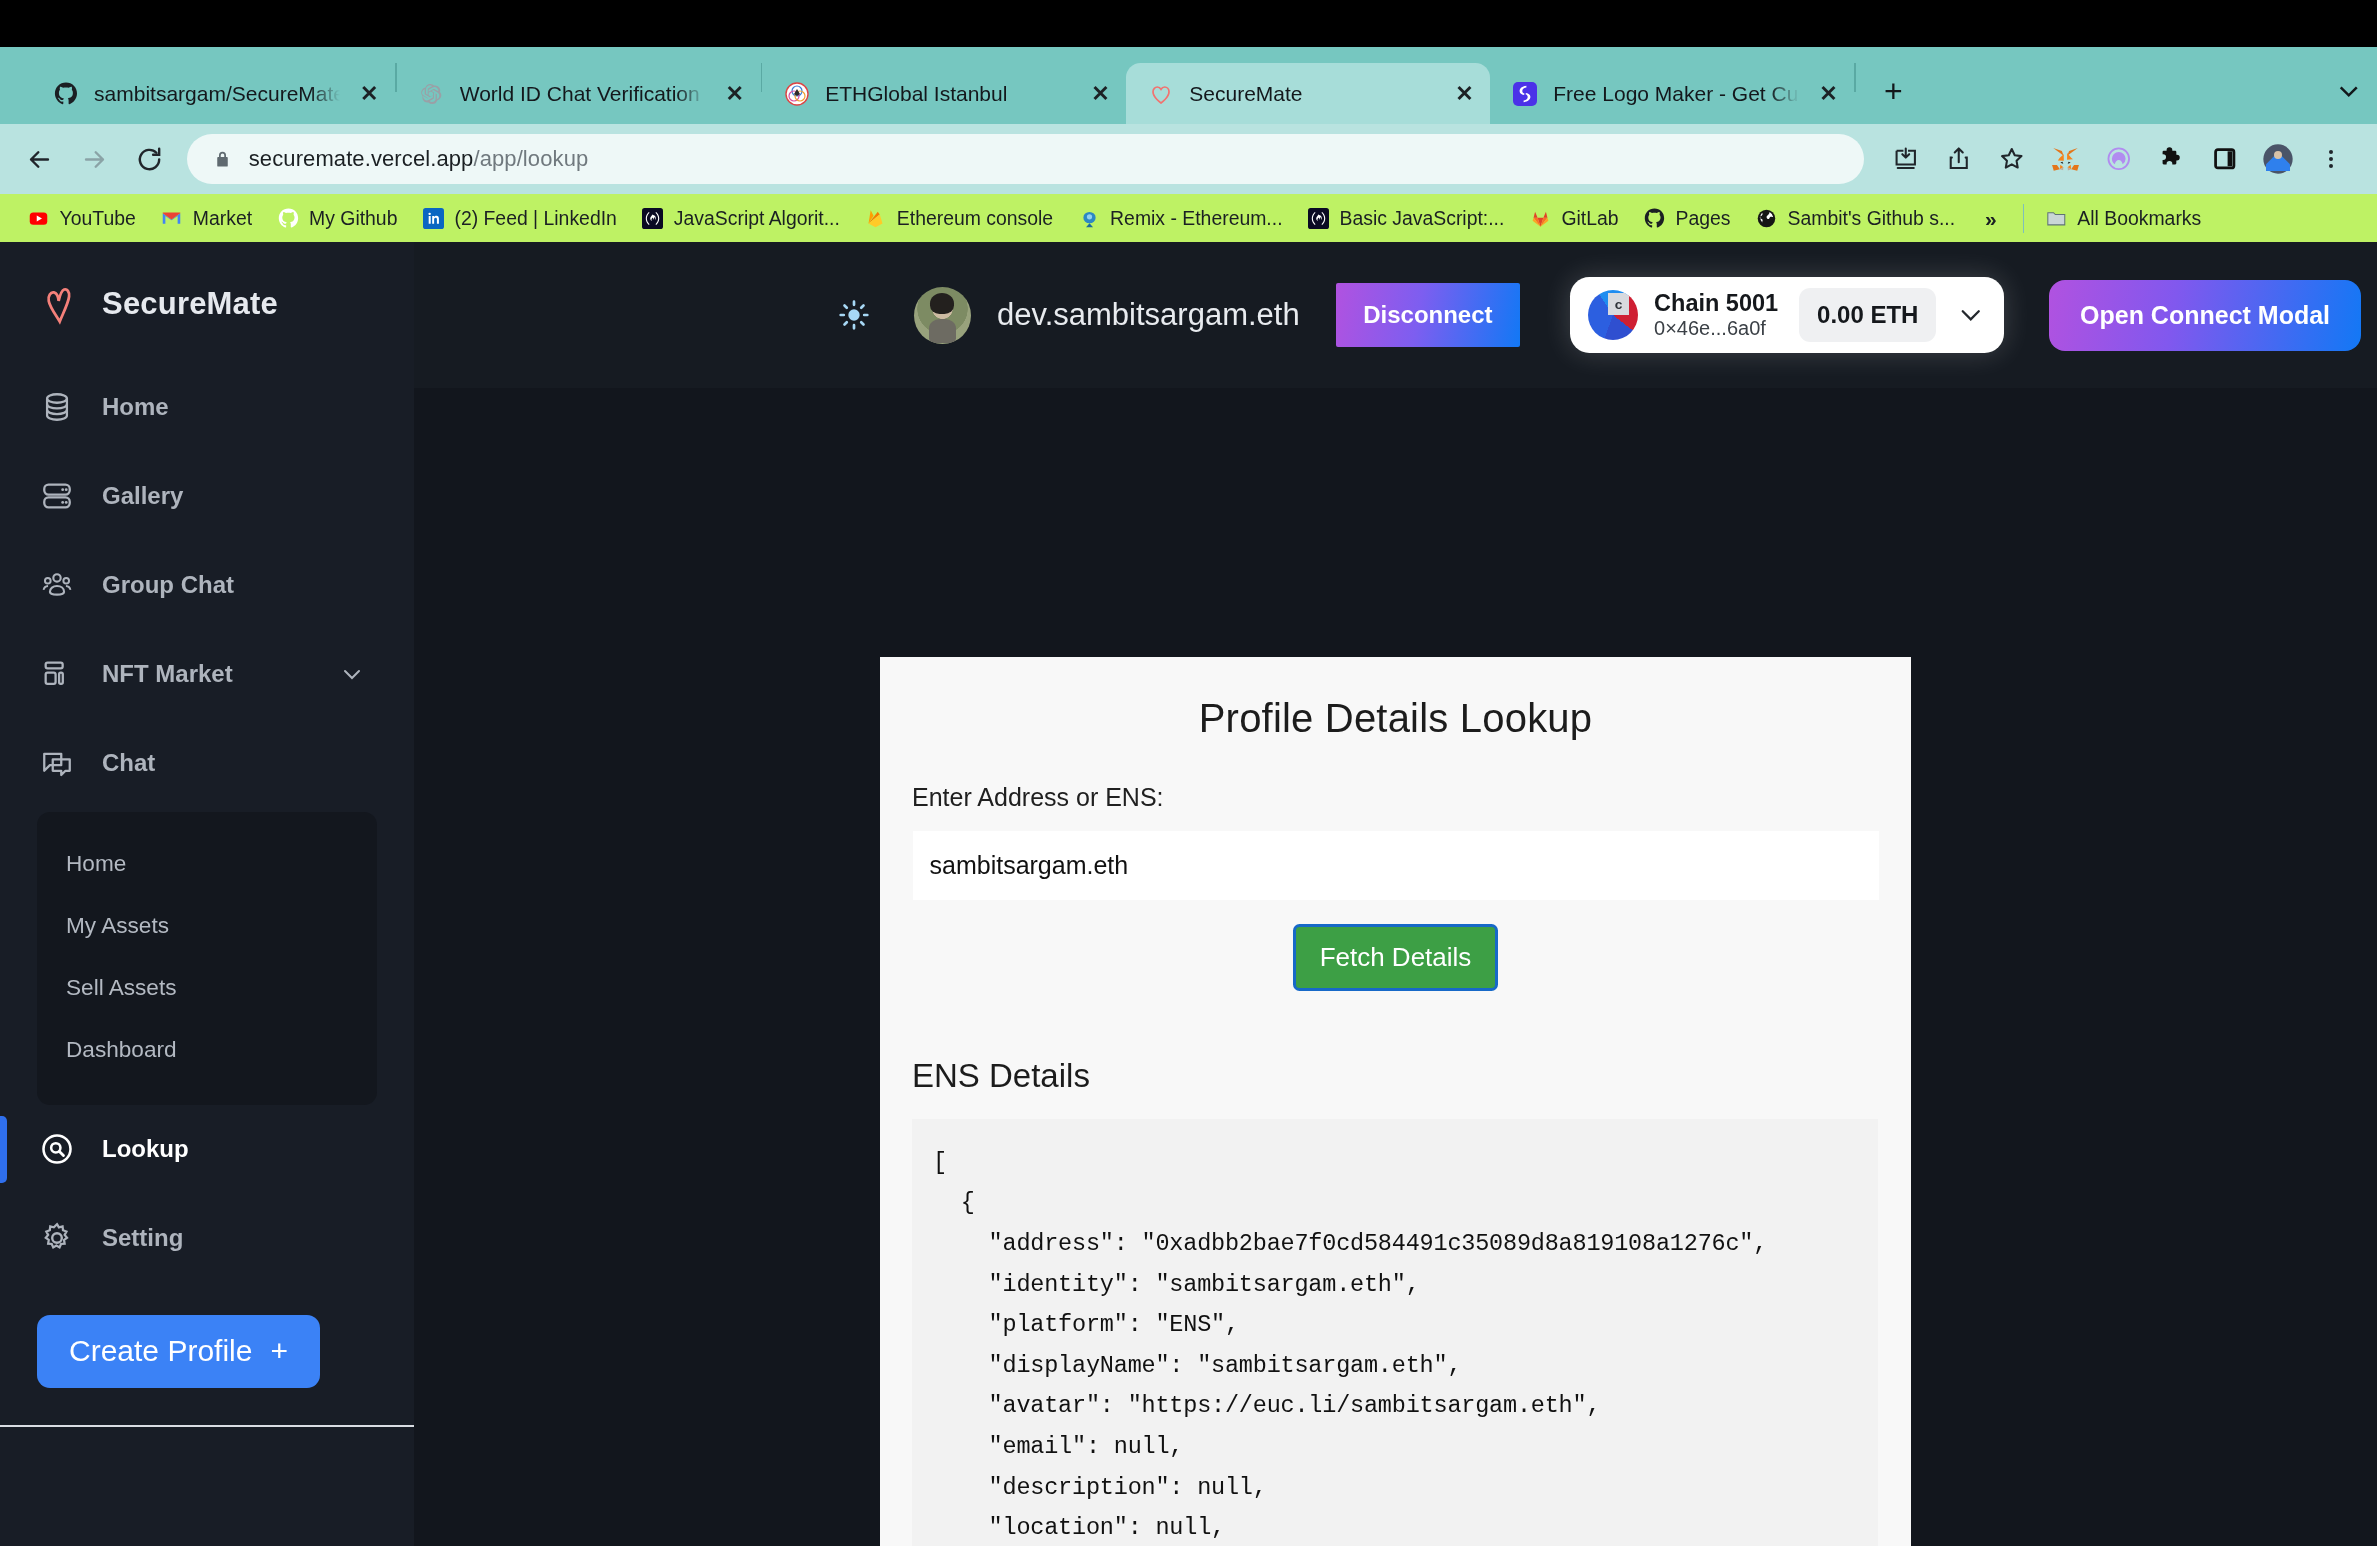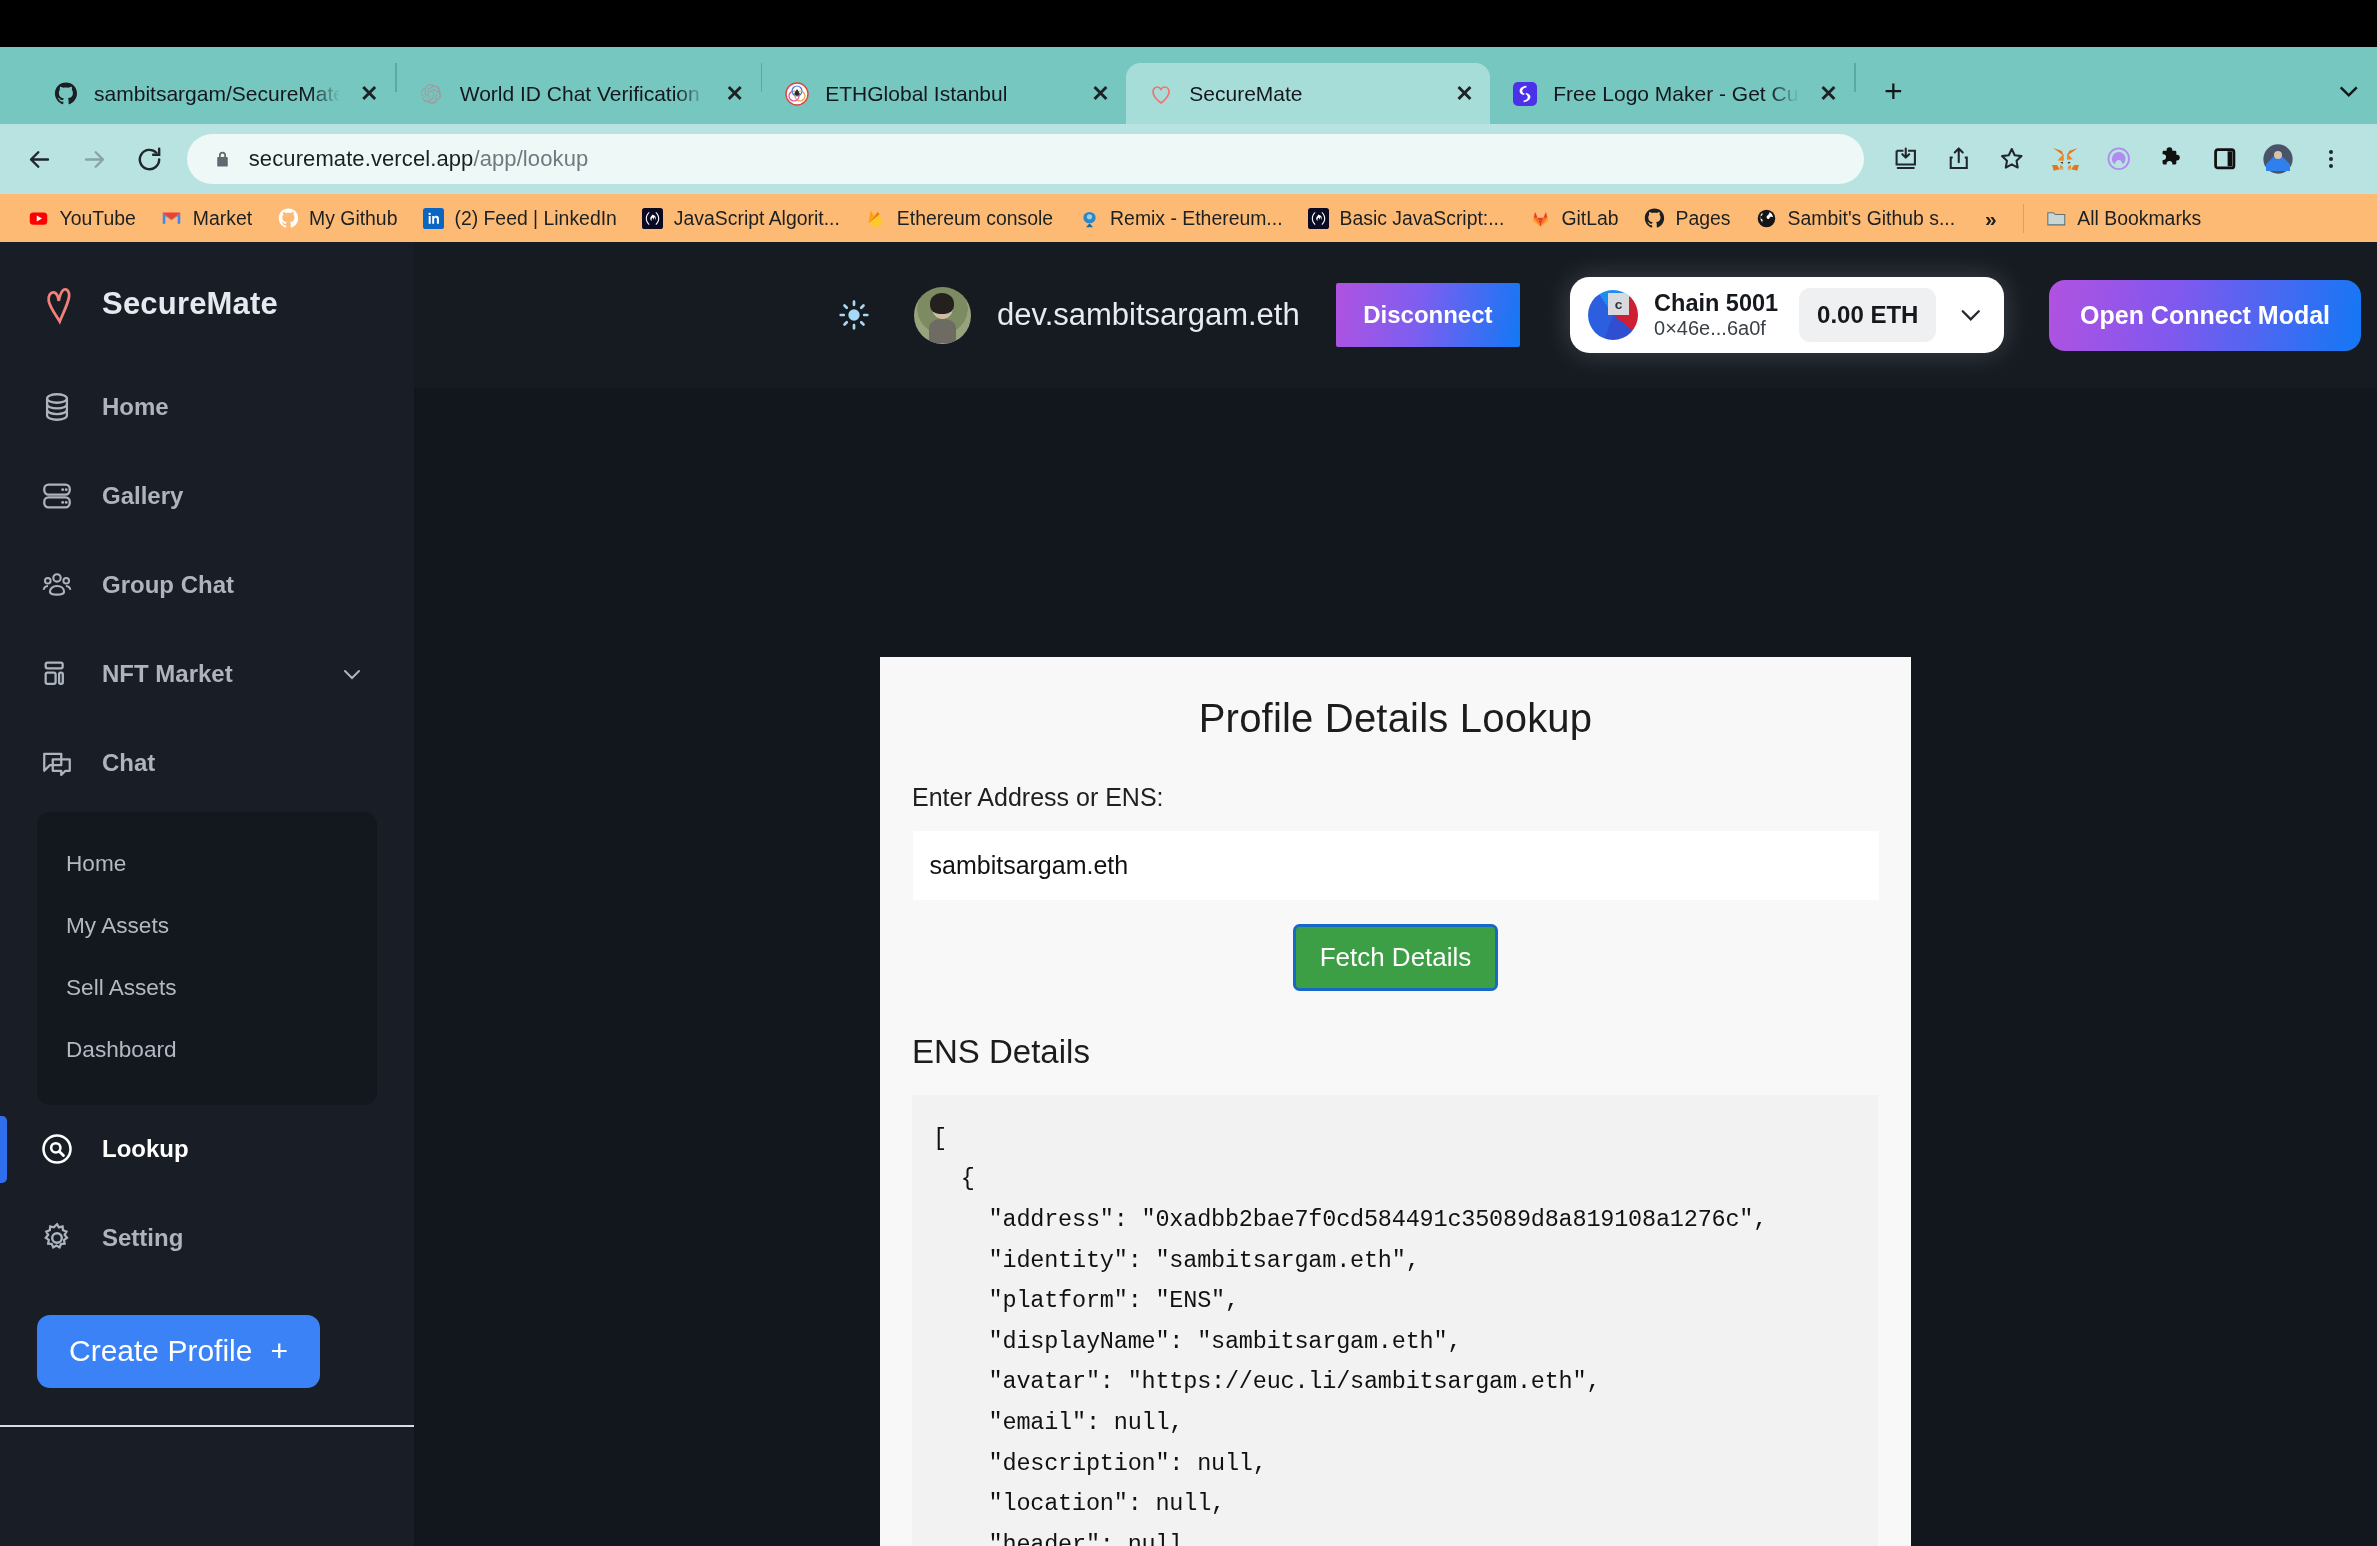--- a/index.html
+++ b/index.html
@@ -54,21 +54,21 @@
     display:flex; align-items:center; padding: 0 21px; margin: 0 11.3px 0 8px;
     max-width: 1779px;
   }
   .omnibox .lock { width:27.5px;height:27.5px;display:flex;align-items:center;justify-content:center;margin-right:13px;}
   .omnibox .url { font-size:22px; color:#1b2023; letter-spacing:0.1px; }
   .omnibox .url .dim { color:#70797e; }
   .tb-right { display:flex; align-items:center; gap:3.2px; }
   .tb-icon { width:50px;height:50px;display:flex;align-items:center;justify-content:center; }
 
   .bookmarks {
-    height:49px; background:#fdba74; display:flex; align-items:center; gap:0; padding-left:14.6px;
+    height:49px; background:#bef264; display:flex; align-items:center; gap:0; padding-left:14.6px;
     font-size:19.4px; color:#1b2023; overflow:hidden;
   }
   .bm { display:flex; align-items:center; gap:9px; padding: 0 12px; height:37px; white-space:nowrap; }
   .bm .bm-ico { width:24px;height:24px;flex:0 0 24px; display:flex;align-items:center;justify-content:center; }
   .bm-overflow { padding: 0 18px; font-size:21px; font-weight:700; }
   .bm-div { width:1.6px; height:29px; background:#7fbfbb; margin: 0 8px; }
   .bm-spacer{ flex:1; }
 
   
   .app { position:absolute; left:0; top:242px; width:2377px; height:1304px; background:#161b22; display:flex; }
@@ -160,21 +160,21 @@
   .text-input {
     display:block; width:966px; height:69px; margin: 19.4px auto 0 auto;
     background:#fff; border:0.8px solid #fff; font-size:25px; color:#111;
     padding: 0 16px; font-family:"Liberation Sans", sans-serif; outline:none;
   }
   .fetch-wrap { text-align:center; margin-top:24px; }
   .fetch-btn {
     background:#3d9f45; color:#fff; border:3.2px solid #1769c8; border-radius:6.5px;
     font-size:26px; padding: 14.6px 24px; font-family:"Liberation Sans", sans-serif;
   }
-  .section-title { font-size:33px; color:#1c1c1c; margin: 42px 0 0 0; font-weight:400; }
+  .section-title { font-size:33px; color:#1c1c1c; margin: 66px 0 0 0; font-weight:400; }
   .json-box {
     margin-top:24px; background:#f2f2f2; padding: 24px 21px 0 21px; width:966px;
   }
   .json-pre {
     font-family:"Liberation Mono", "DejaVu Sans Mono", monospace;
     font-size:23.5px; line-height:1.73; color:#111; white-space:pre; letter-spacing:-0.2px;
   }
 
   .svg-ico { display:block; }
 </style>

